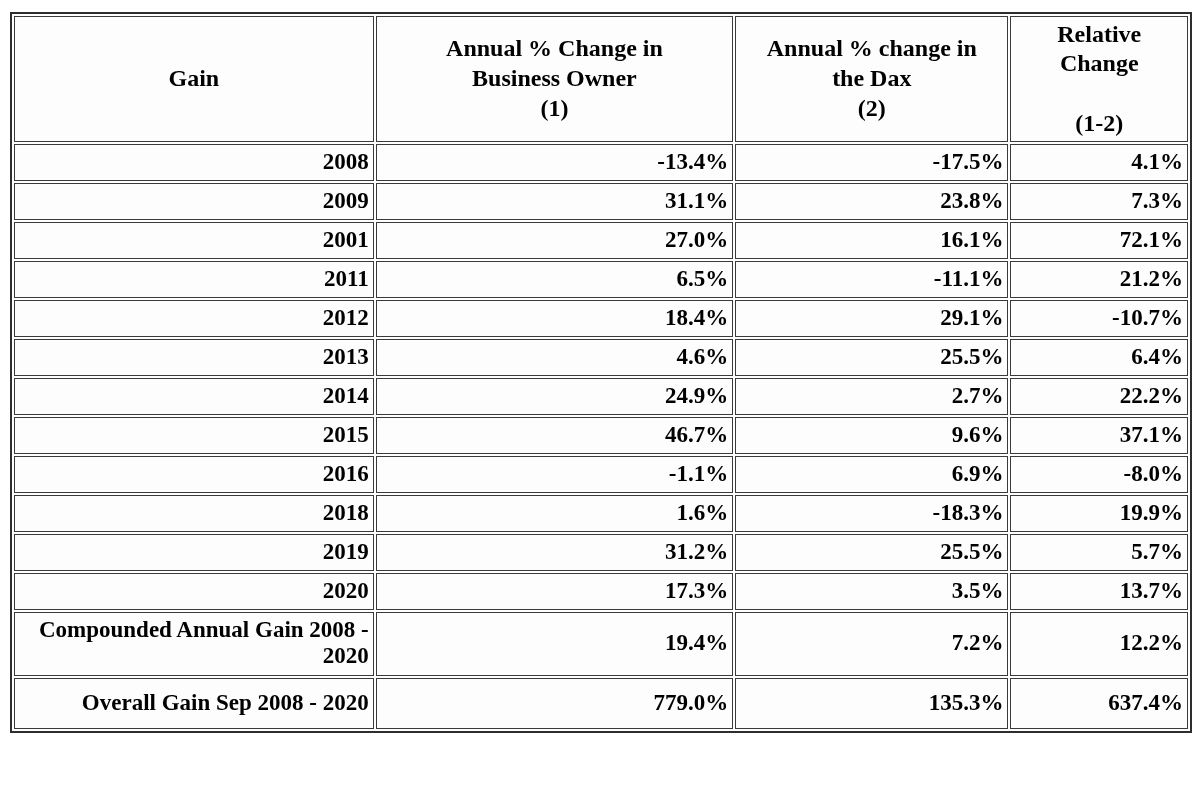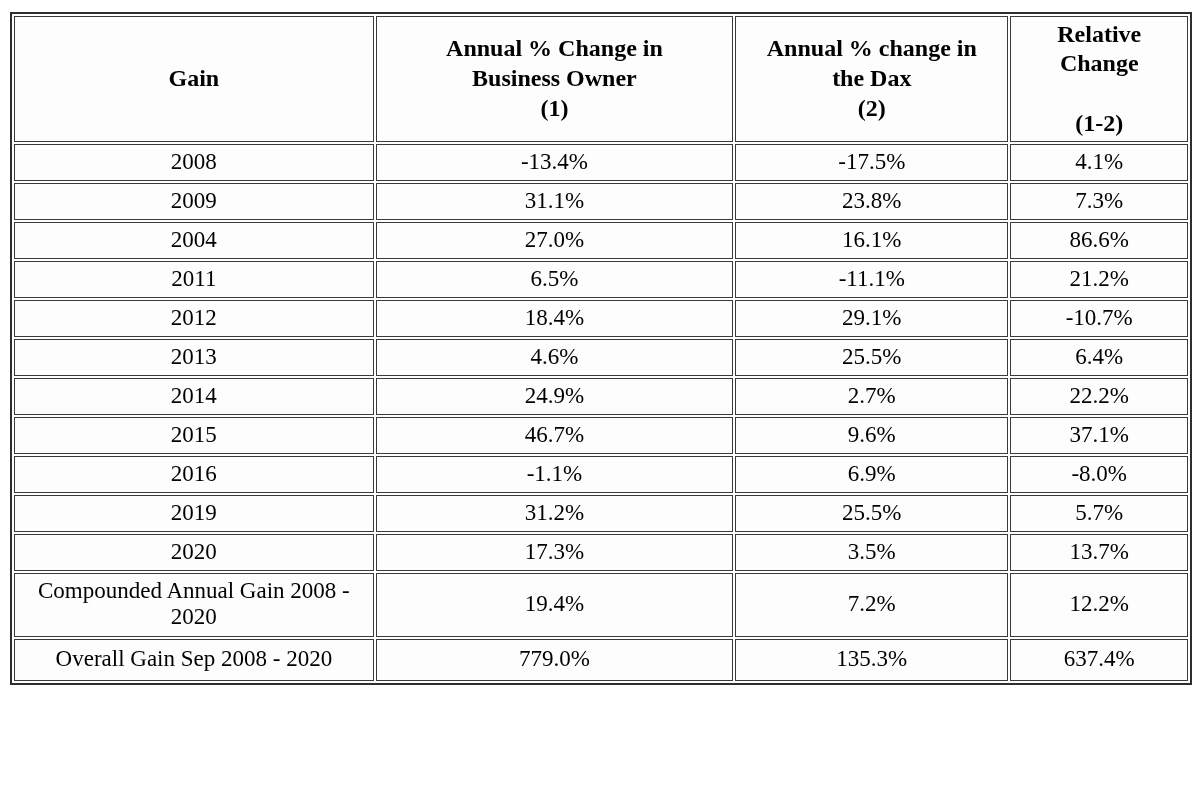--- a/index.html
+++ b/index.html
@@ -35,27 +35,27 @@
     vertical-align: middle;
     text-align: center;
     font-weight: bold;
     font-size: 24px;
     line-height: 1.24;
     padding: 2px 4px;
   }
   table.perf td {
     height: 37px;
     vertical-align: middle;
-    text-align: center;
+    text-align: right;
     font-size: 23px;
-    font-weight: normal;
+    font-weight: bold;
     padding: 1px 4px 3px 4px;
   }
   tr.tall td { height: 64px; }
-  tr.last td { height: 42px; }
+  tr.last td { height: 51px; }
   .hline { min-height: 1.24em; }
   col.c1 { width: 30.8%; }
   col.c2 { width: 30.6%; }
   col.c3 { width: 23.4%; }
   col.c4 { width: 15.2%; }
 </style>
 </head>
 <body>
 
 <div class="page">
@@ -96,24 +96,24 @@
         <td>-17.5%</td>
         <td>4.1%</td>
       </tr>
       <tr>
         <td>2009</td>
         <td>31.1%</td>
         <td>23.8%</td>
         <td>7.3%</td>
       </tr>
       <tr>
-        <td>2004</td>
+        <td>2001</td>
         <td>27.0%</td>
         <td>16.1%</td>
-        <td>86.6%</td>
+        <td>72.1%</td>
       </tr>
       <tr>
         <td>2011</td>
         <td>6.5%</td>
         <td>-11.1%</td>
         <td>21.2%</td>
       </tr>
       <tr>
         <td>2012</td>
         <td>18.4%</td>
@@ -138,20 +138,26 @@
         <td>9.6%</td>
         <td>37.1%</td>
       </tr>
       <tr>
         <td>2016</td>
         <td>-1.1%</td>
         <td>6.9%</td>
         <td>-8.0%</td>
       </tr>
       <tr>
+        <td>2018</td>
+        <td>1.6%</td>
+        <td>-18.3%</td>
+        <td>19.9%</td>
+      </tr>
+      <tr>
         <td>2019</td>
         <td>31.2%</td>
         <td>25.5%</td>
         <td>5.7%</td>
       </tr>
       <tr>
         <td>2020</td>
         <td>17.3%</td>
         <td>3.5%</td>
         <td>13.7%</td>

